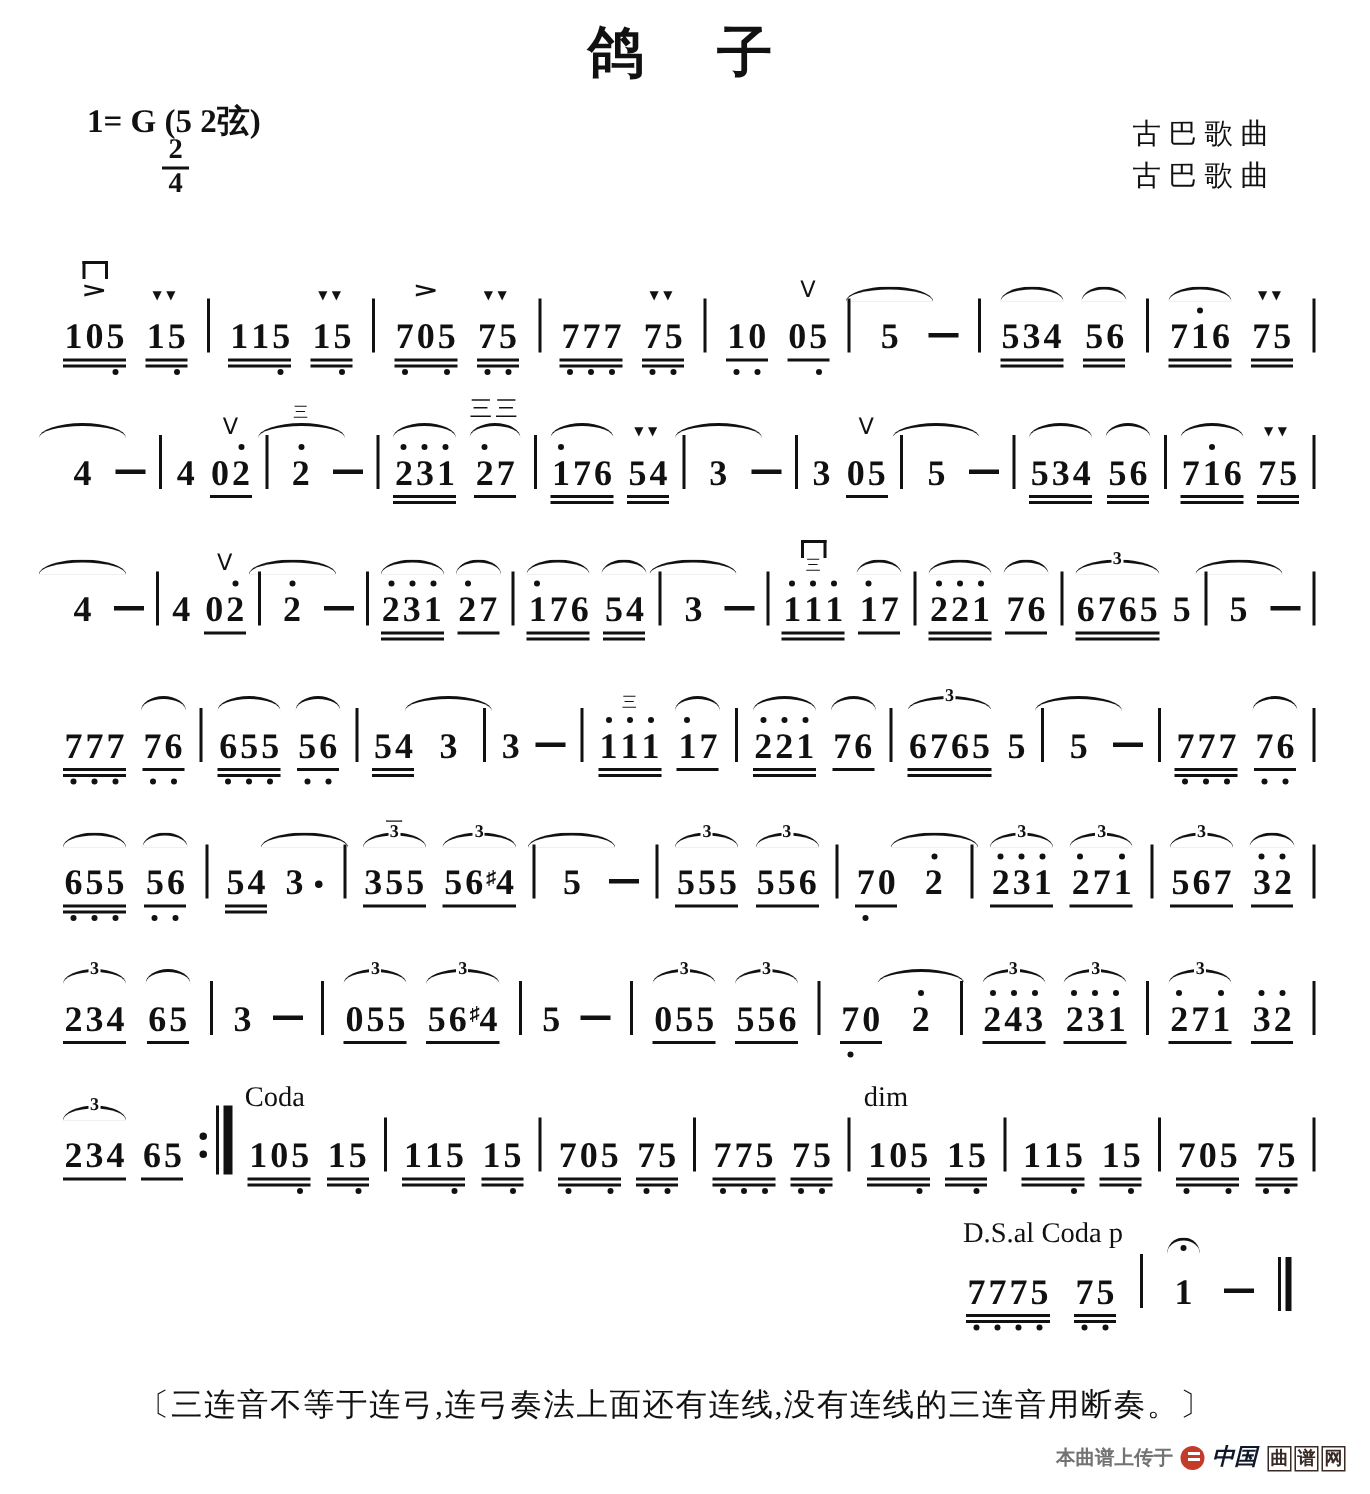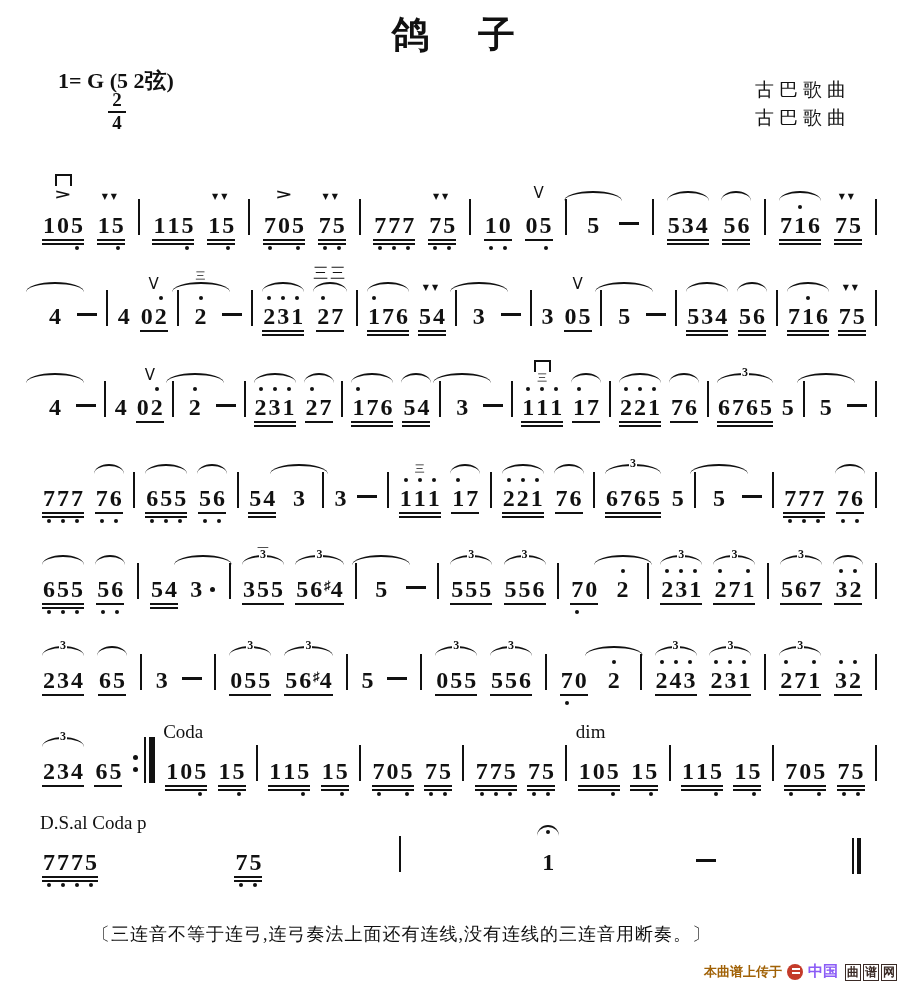--- a/index.html
+++ b/index.html
@@ -11,21 +11,21 @@
   .keysig{position:absolute;top:66px;left:58px;font-size:22px;font-weight:bold;text-align:center;}
   .timesig{position:absolute;top:90px;left:104px;width:26px;text-align:center;
            font-size:19px;font-weight:bold;line-height:1.05;}
   .timesig .num{border-bottom:2px solid #111;display:inline-block;padding:0 4px 1px;}
   .timesig .den{display:block;}
   .credits{position:absolute;top:76px;right:62px;text-align:right;font-size:19px;
            letter-spacing:5px;line-height:1.45;}
   
   .score{position:absolute;left:42px;right:36px;top:146px;}
   .score-line{display:flex;align-items:flex-end;justify-content:space-between;height:91px;}
-  .score-line.short{justify-content:space-between;}
+  .score-line.short{justify-content:flex-end;}
   .score-line.short > *{margin-right:16px;}
   .grp{display:inline-flex;flex-direction:column;align-items:center;position:relative;}
   .tops{display:flex;flex-direction:column;align-items:center;justify-content:flex-end;
         gap:1px;margin-bottom:3px;align-self:stretch;}
   .digs{display:inline-flex;align-items:flex-end;position:relative;margin-top:9px;
         font-size:24px;font-weight:bold;line-height:1;}
   .digs.u1::after,.digs.u2::after{content:"";position:absolute;left:0;right:0;bottom:-4px;
         height:2px;background:#111;}
   .digs.u2::after{box-shadow:0 4px 0 #111;}
   .ch{position:relative;display:inline-block;padding:0 1px;}
@@ -60,28 +60,28 @@
   .rbar{display:flex;align-items:flex-end;gap:3px;}
   .rbar .dots{display:flex;flex-direction:column;gap:7px;margin:0 3px 11px 0;}
   .rbar .dot{width:5px;height:5px;background:#111;border-radius:50%;}
   .rbar .thin{width:2px;height:46px;background:#111;}
   .rbar .thick{width:6px;height:46px;background:#111;}
   .ebar{display:flex;align-items:flex-end;gap:3px;}
   .ebar .thin{width:2px;height:36px;background:#111;}
   .ebar .thick{width:4px;height:36px;background:#111;}
   .dash{width:20px;height:3px;background:#111;margin-bottom:12px;}
   
-  .footnote{position:absolute;top:922px;left:92px;font-size:18px;letter-spacing:1px;}
+  .footnote{position:absolute;top:922px;left:92px;font-size:21px;letter-spacing:1px;}
   .footer{position:absolute;right:16px;top:962px;display:flex;align-items:center;gap:5px;}
-  .footer .uploaded{font-size:13px;font-weight:bold;color:#a16207;text-align:center;}
+  .footer .uploaded{font-size:13px;font-weight:bold;color:#737373;text-align:center;}
   .logo{width:16px;height:16px;border-radius:50%;background:#c43b2a;position:relative;
         display:inline-block;}
   .logo::after{content:"";position:absolute;left:5px;right:3px;top:4px;bottom:4px;
         background:repeating-linear-gradient(#fff 0 2px,#c43b2a 2px 4px);}
-  .site-prefix{font-size:15px;font-weight:bold;color:#8b5cf6;}
+  .site-prefix{font-size:15px;font-weight:bold;font-style:italic;color:#0f172a;}
   .boxch{display:inline-block;border:1.5px solid #3a2a25;font-size:12px;font-weight:bold;
         padding:0 1px;margin-left:2px;line-height:1.25;color:#3a2a25;}
 </style>
 </head>
 <body>
 
 <div class="title">鸽　子</div>
 <div class="keysig">1= G (5 2弦)</div>
 <div class="timesig">
   <span class="num">2</span>

